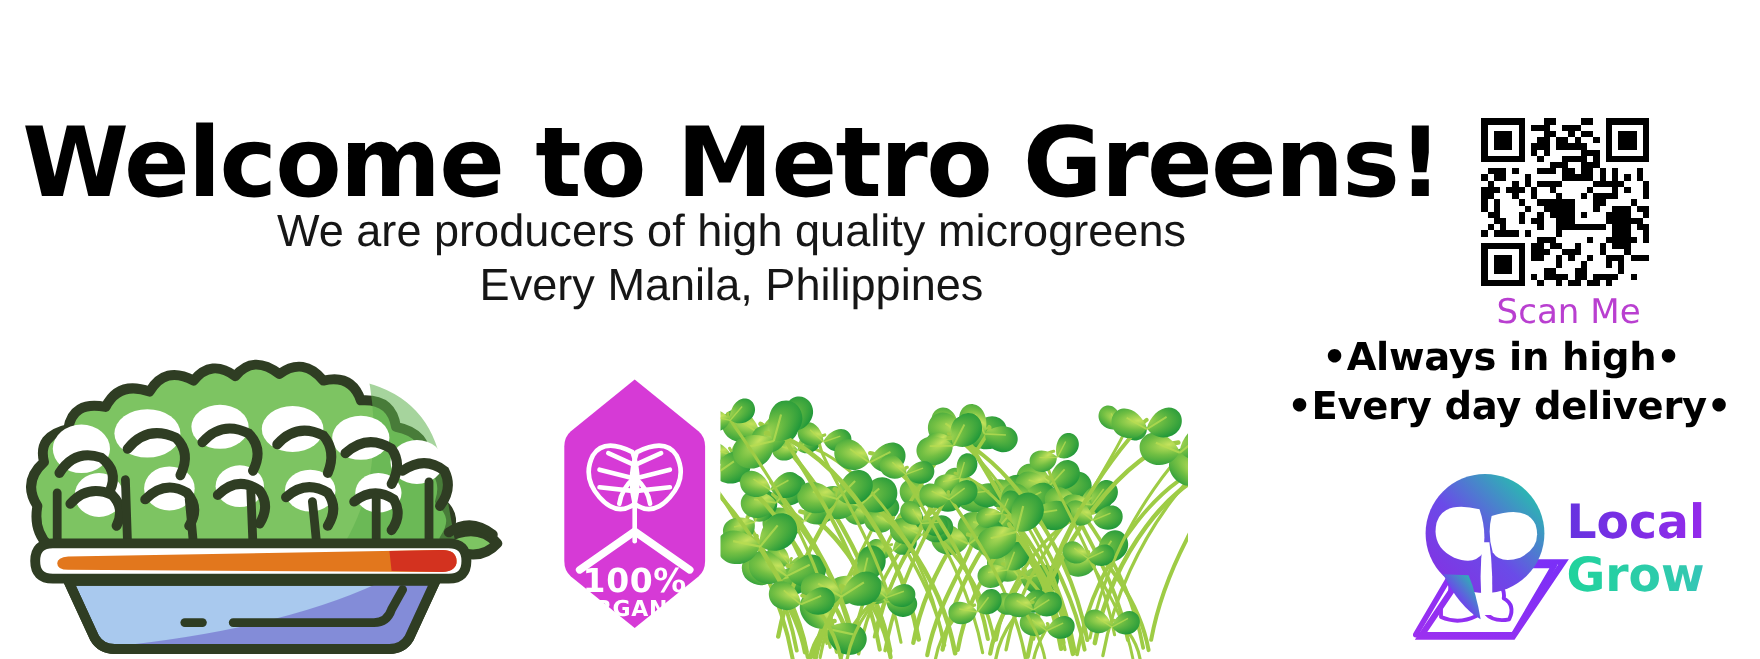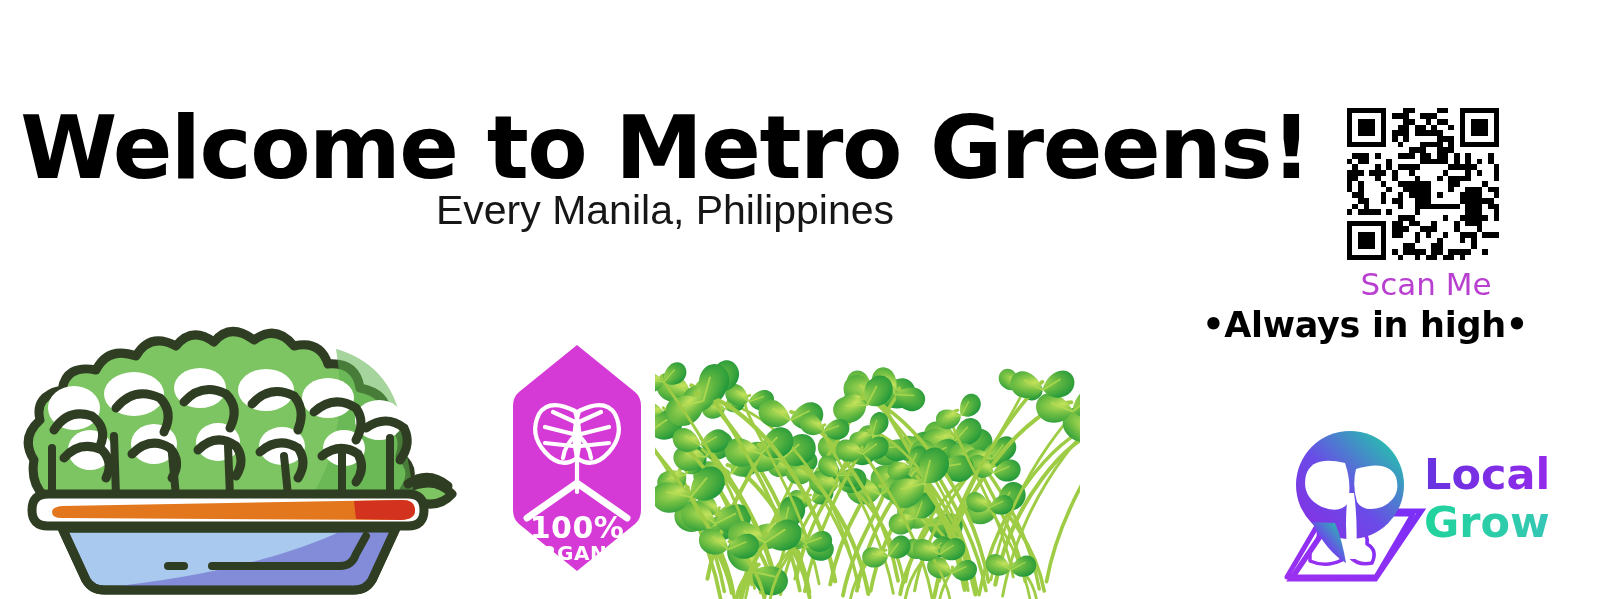--- a/index.html
+++ b/index.html
@@ -68,37 +68,39 @@
   .sprouts-svg{display:block;width:425px;height:247px;}
 </style>
 </head>
 <body>
 
 <div class="banner">
 
   <div class="headline">Welcome to Metro Greens!</div>
 
   <div class="subtext">
+    <div>We are producers of high quality microgreens</div>
     <div>Every Manila, Philippines</div>
   </div>
 
   <div class="qr-block">
     <div class="qr-card">
       <svg class="qr-canvas" id="qr-svg" viewBox="0 0 29 29" shape-rendering="crispEdges">
         <rect x="0" y="0" width="29" height="29" fill="#ffffff"></rect>
         <g id="qr-modules" fill="#000000">
             <path d="M1 1h1v1h-1zM2 1h1v1h-1zM3 1h1v1h-1zM4 1h1v1h-1zM5 1h1v1h-1zM6 1h1v1h-1zM7 1h1v1h-1zM11 1h1v1h-1zM12 1h1v1h-1zM17 1h1v1h-1zM18 1h1v1h-1zM21 1h1v1h-1zM22 1h1v1h-1zM23 1h1v1h-1zM24 1h1v1h-1zM25 1h1v1h-1zM26 1h1v1h-1zM27 1h1v1h-1zM1 2h1v1h-1zM7 2h1v1h-1zM9 2h1v1h-1zM10 2h1v1h-1zM11 2h1v1h-1zM14 2h1v1h-1zM15 2h1v1h-1zM16 2h1v1h-1zM21 2h1v1h-1zM27 2h1v1h-1zM1 3h1v1h-1zM3 3h1v1h-1zM4 3h1v1h-1zM5 3h1v1h-1zM7 3h1v1h-1zM11 3h1v1h-1zM12 3h1v1h-1zM15 3h1v1h-1zM17 3h1v1h-1zM18 3h1v1h-1zM21 3h1v1h-1zM23 3h1v1h-1zM24 3h1v1h-1zM25 3h1v1h-1zM27 3h1v1h-1zM1 4h1v1h-1zM3 4h1v1h-1zM4 4h1v1h-1zM5 4h1v1h-1zM7 4h1v1h-1zM10 4h1v1h-1zM11 4h1v1h-1zM13 4h1v1h-1zM14 4h1v1h-1zM16 4h1v1h-1zM19 4h1v1h-1zM21 4h1v1h-1zM23 4h1v1h-1zM24 4h1v1h-1zM25 4h1v1h-1zM27 4h1v1h-1zM1 5h1v1h-1zM3 5h1v1h-1zM4 5h1v1h-1zM5 5h1v1h-1zM7 5h1v1h-1zM9 5h1v1h-1zM10 5h1v1h-1zM11 5h1v1h-1zM13 5h1v1h-1zM14 5h1v1h-1zM15 5h1v1h-1zM16 5h1v1h-1zM17 5h1v1h-1zM21 5h1v1h-1zM23 5h1v1h-1zM24 5h1v1h-1zM25 5h1v1h-1zM27 5h1v1h-1zM1 6h1v1h-1zM7 6h1v1h-1zM9 6h1v1h-1zM11 6h1v1h-1zM17 6h1v1h-1zM18 6h1v1h-1zM19 6h1v1h-1zM21 6h1v1h-1zM27 6h1v1h-1zM1 7h1v1h-1zM2 7h1v1h-1zM3 7h1v1h-1zM4 7h1v1h-1zM5 7h1v1h-1zM6 7h1v1h-1zM7 7h1v1h-1zM10 7h1v1h-1zM14 7h1v1h-1zM15 7h1v1h-1zM16 7h1v1h-1zM17 7h1v1h-1zM19 7h1v1h-1zM21 7h1v1h-1zM22 7h1v1h-1zM23 7h1v1h-1zM24 7h1v1h-1zM25 7h1v1h-1zM26 7h1v1h-1zM27 7h1v1h-1zM12 8h1v1h-1zM13 8h1v1h-1zM14 8h1v1h-1zM17 8h1v1h-1zM18 8h1v1h-1zM19 8h1v1h-1zM2 9h1v1h-1zM3 9h1v1h-1zM4 9h1v1h-1zM6 9h1v1h-1zM10 9h1v1h-1zM11 9h1v1h-1zM12 9h1v1h-1zM14 9h1v1h-1zM15 9h1v1h-1zM17 9h1v1h-1zM18 9h1v1h-1zM20 9h1v1h-1zM22 9h1v1h-1zM26 9h1v1h-1zM1 10h1v1h-1zM3 10h1v1h-1zM4 10h1v1h-1zM8 10h1v1h-1zM14 10h1v1h-1zM15 10h1v1h-1zM16 10h1v1h-1zM17 10h1v1h-1zM18 10h1v1h-1zM20 10h1v1h-1zM22 10h1v1h-1zM24 10h1v1h-1zM26 10h1v1h-1zM2 11h1v1h-1zM6 11h1v1h-1zM8 11h1v1h-1zM10 11h1v1h-1zM11 11h1v1h-1zM12 11h1v1h-1zM13 11h1v1h-1zM19 11h1v1h-1zM20 11h1v1h-1zM21 11h1v1h-1zM22 11h1v1h-1zM23 11h1v1h-1zM27 11h1v1h-1zM1 12h1v1h-1zM2 12h1v1h-1zM3 12h1v1h-1zM5 12h1v1h-1zM6 12h1v1h-1zM7 12h1v1h-1zM9 12h1v1h-1zM12 12h1v1h-1zM18 12h1v1h-1zM22 12h1v1h-1zM24 12h1v1h-1zM27 12h1v1h-1zM1 13h1v1h-1zM2 13h1v1h-1zM6 13h1v1h-1zM9 13h1v1h-1zM13 13h1v1h-1zM17 13h1v1h-1zM19 13h1v1h-1zM20 13h1v1h-1zM21 13h1v1h-1zM22 13h1v1h-1zM27 13h1v1h-1zM1 14h1v1h-1zM3 14h1v1h-1zM7 14h1v1h-1zM10 14h1v1h-1zM11 14h1v1h-1zM12 14h1v1h-1zM13 14h1v1h-1zM14 14h1v1h-1zM15 14h1v1h-1zM19 14h1v1h-1zM20 14h1v1h-1zM25 14h1v1h-1zM1 15h1v1h-1zM3 15h1v1h-1zM8 15h1v1h-1zM11 15h1v1h-1zM12 15h1v1h-1zM13 15h1v1h-1zM14 15h1v1h-1zM15 15h1v1h-1zM19 15h1v1h-1zM22 15h1v1h-1zM23 15h1v1h-1zM24 15h1v1h-1zM26 15h1v1h-1zM27 15h1v1h-1zM2 16h1v1h-1zM3 16h1v1h-1zM7 16h1v1h-1zM10 16h1v1h-1zM12 16h1v1h-1zM13 16h1v1h-1zM14 16h1v1h-1zM15 16h1v1h-1zM17 16h1v1h-1zM21 16h1v1h-1zM22 16h1v1h-1zM23 16h1v1h-1zM24 16h1v1h-1zM27 16h1v1h-1zM3 17h1v1h-1zM4 17h1v1h-1zM7 17h1v1h-1zM9 17h1v1h-1zM10 17h1v1h-1zM13 17h1v1h-1zM14 17h1v1h-1zM15 17h1v1h-1zM21 17h1v1h-1zM22 17h1v1h-1zM23 17h1v1h-1zM24 17h1v1h-1zM25 17h1v1h-1zM26 17h1v1h-1zM2 18h1v1h-1zM4 18h1v1h-1zM10 18h1v1h-1zM13 18h1v1h-1zM14 18h1v1h-1zM15 18h1v1h-1zM16 18h1v1h-1zM17 18h1v1h-1zM18 18h1v1h-1zM19 18h1v1h-1zM20 18h1v1h-1zM22 18h1v1h-1zM23 18h1v1h-1zM24 18h1v1h-1zM26 18h1v1h-1zM27 18h1v1h-1zM1 19h1v1h-1zM3 19h1v1h-1zM4 19h1v1h-1zM5 19h1v1h-1zM6 19h1v1h-1zM8 19h1v1h-1zM13 19h1v1h-1zM22 19h1v1h-1zM23 19h1v1h-1zM24 19h1v1h-1zM27 19h1v1h-1zM10 20h1v1h-1zM11 20h1v1h-1zM12 20h1v1h-1zM18 20h1v1h-1zM21 20h1v1h-1zM22 20h1v1h-1zM23 20h1v1h-1zM24 20h1v1h-1zM25 20h1v1h-1zM27 20h1v1h-1zM1 21h1v1h-1zM2 21h1v1h-1zM3 21h1v1h-1zM4 21h1v1h-1zM5 21h1v1h-1zM6 21h1v1h-1zM7 21h1v1h-1zM9 21h1v1h-1zM10 21h1v1h-1zM12 21h1v1h-1zM13 21h1v1h-1zM16 21h1v1h-1zM20 21h1v1h-1zM22 21h1v1h-1zM23 21h1v1h-1zM24 21h1v1h-1zM1 22h1v1h-1zM7 22h1v1h-1zM9 22h1v1h-1zM10 22h1v1h-1zM11 22h1v1h-1zM14 22h1v1h-1zM15 22h1v1h-1zM16 22h1v1h-1zM20 22h1v1h-1zM24 22h1v1h-1zM1 23h1v1h-1zM3 23h1v1h-1zM4 23h1v1h-1zM5 23h1v1h-1zM7 23h1v1h-1zM9 23h1v1h-1zM10 23h1v1h-1zM13 23h1v1h-1zM15 23h1v1h-1zM18 23h1v1h-1zM21 23h1v1h-1zM22 23h1v1h-1zM23 23h1v1h-1zM25 23h1v1h-1zM26 23h1v1h-1zM27 23h1v1h-1zM1 24h1v1h-1zM3 24h1v1h-1zM4 24h1v1h-1zM5 24h1v1h-1zM7 24h1v1h-1zM13 24h1v1h-1zM17 24h1v1h-1zM21 24h1v1h-1zM23 24h1v1h-1zM1 25h1v1h-1zM3 25h1v1h-1zM4 25h1v1h-1zM5 25h1v1h-1zM7 25h1v1h-1zM11 25h1v1h-1zM12 25h1v1h-1zM16 25h1v1h-1zM17 25h1v1h-1zM23 25h1v1h-1zM1 26h1v1h-1zM7 26h1v1h-1zM9 26h1v1h-1zM11 26h1v1h-1zM12 26h1v1h-1zM13 26h1v1h-1zM14 26h1v1h-1zM16 26h1v1h-1zM17 26h1v1h-1zM19 26h1v1h-1zM20 26h1v1h-1zM21 26h1v1h-1zM22 26h1v1h-1zM25 26h1v1h-1zM1 27h1v1h-1zM2 27h1v1h-1zM3 27h1v1h-1zM4 27h1v1h-1zM5 27h1v1h-1zM6 27h1v1h-1zM7 27h1v1h-1zM10 27h1v1h-1zM13 27h1v1h-1zM15 27h1v1h-1zM16 27h1v1h-1zM18 27h1v1h-1zM19 27h1v1h-1zM21 27h1v1h-1z" fill="#000000"></path>
           </g>
       </svg>
     </div>
     <div class="scan-me">Scan Me</div>
   </div>
 
   <div class="bullets">
     <div class="b1">•Always in high•</div>
+    <div class="b2">•Every day delivery•</div>
   </div>
 
   <div class="logo-block">
     <svg class="logo-svg" viewBox="0 0 310 188">
       <defs>
         <linearGradient id="pinGrad" x1="0" y1="1" x2="1" y2="0">
           <stop offset="0%" stop-color="#8a2be2"></stop>
           <stop offset="45%" stop-color="#6a4be8"></stop>
           <stop offset="100%" stop-color="#16dba0"></stop>
         </linearGradient>

